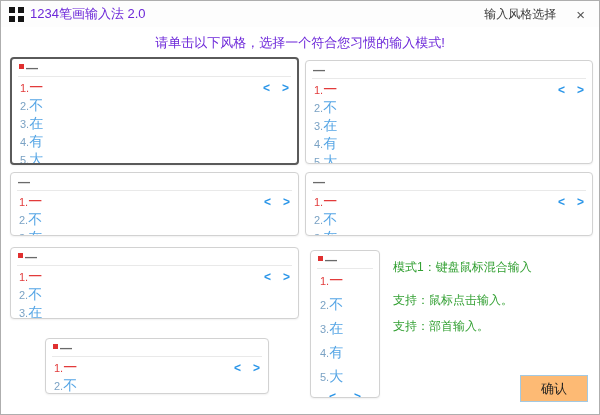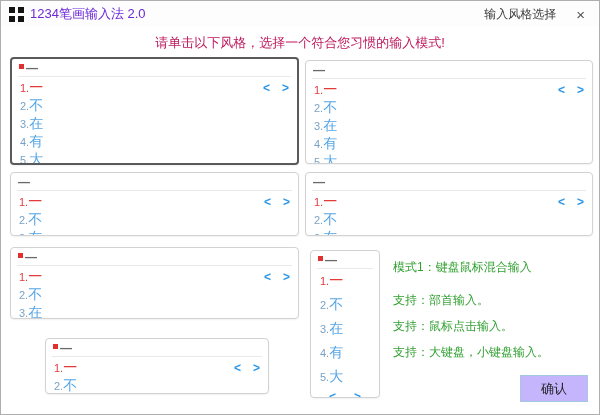--- a/index.html
+++ b/index.html
@@ -15,21 +15,21 @@
   .app-icon { width:15px; height:15px; background:#141414; position:relative;
               display:inline-block; margin-right:6px; flex:none; }
   .app-icon::before { content:""; position:absolute; left:6px; top:0; width:3px; height:15px; background:#fff; }
   .app-icon::after  { content:""; position:absolute; top:6px; left:0; height:3px; width:15px; background:#fff; }
   .app-title { font-size:13px; color:#6d28d9; }
   .titlebar-right { margin-left:auto; display:flex; align-items:center; gap:16px;text-align:center; }
   .style-select-label { font-size:12px; color:#3a3a3a; }
   .close-btn { font-size:15px; color:#555; cursor:default; line-height:1; padding:2px 4px; }
   
   .instruction { position:absolute; top:33px; left:0; width:100%; text-align:center;
-                 color:#be185d; font-size:13px; }
+                 color:#6d28d9; font-size:13px; }
   
   .panel { position:absolute; background:#fff; border:1px solid #d2d2d2; border-radius:4px;
            box-shadow:0 1px 2px rgba(0,0,0,0.06); overflow:hidden; }
   .panel.selected { border:2px solid #5a5a5a; }
   .phead { display:flex; align-items:flex-start; padding:3px 7px 1px; min-height:15px; }
   .red-dot { width:5px; height:5px; background:#e03030; margin:2px 2px 0 0; flex:none; }
   .dash { color:#6a6a6a; font-size:12px; font-weight:bold; line-height:1; }
   .pdivider { border-top:1px solid #e9e9e9; margin:1px 6px 0; }
   
   .cands { display:flex; align-items:baseline; padding:2px 8px 1px; gap:10px; }
@@ -43,21 +43,21 @@
   .vlist { display:flex; flex-direction:column; padding:3px 9px 0; gap:6px; }
   .vlist .cand { align-items:baseline; }
   .vpager { display:flex; justify-content:center; gap:18px; padding-top:4px; }
   .vpager span { color:#2b96e8; font-size:12px; font-weight:bold; }
   
   .descr { position:absolute; left:392px; top:258px; width:182px; color:#33a033; font-size:12px; }
   .descr .mode-line { margin-bottom:16px; }
   .descr .sline { margin-bottom:9px; }
   
   .confirm-btn { position:absolute; left:519px; top:374px; width:68px; height:27px;
-                 background:#c4b5fd; border:1px solid #a3c9e2; color:#1f1f1f; font-size:13px;
+                 background:#fdba74; border:1px solid #a3c9e2; color:#1f1f1f; font-size:13px;
                  display:flex; align-items:center; justify-content:center; cursor:default; }
 </style>
 </head>
 <body>
 
 <div class="titlebar">
   <span class="app-icon"></span>
   <span class="app-title">1234笔画输入法 2.0</span>
   <span class="titlebar-right">
     <span class="style-select-label">输入风格选择</span>
@@ -285,18 +285,17 @@
       </span>
     </div>
   <div class="vpager">
     <span>&lt;</span>
     <span>&gt;</span>
   </div>
 </div>
 
 <div class="descr">
   <div class="mode-line">模式1：键盘鼠标混合输入</div>
+  <div class="sline">支持：鼠标点击输入。</div>
   <div class="sline">支持：部首输入。</div>
-  <div class="sline">支持：鼠标点击输入。</div>
-  <div class="sline">支持：大键盘，小键盘输入。</div>
 </div>
 
 <div class="confirm-btn">确认</div>
 
 </body></html>

